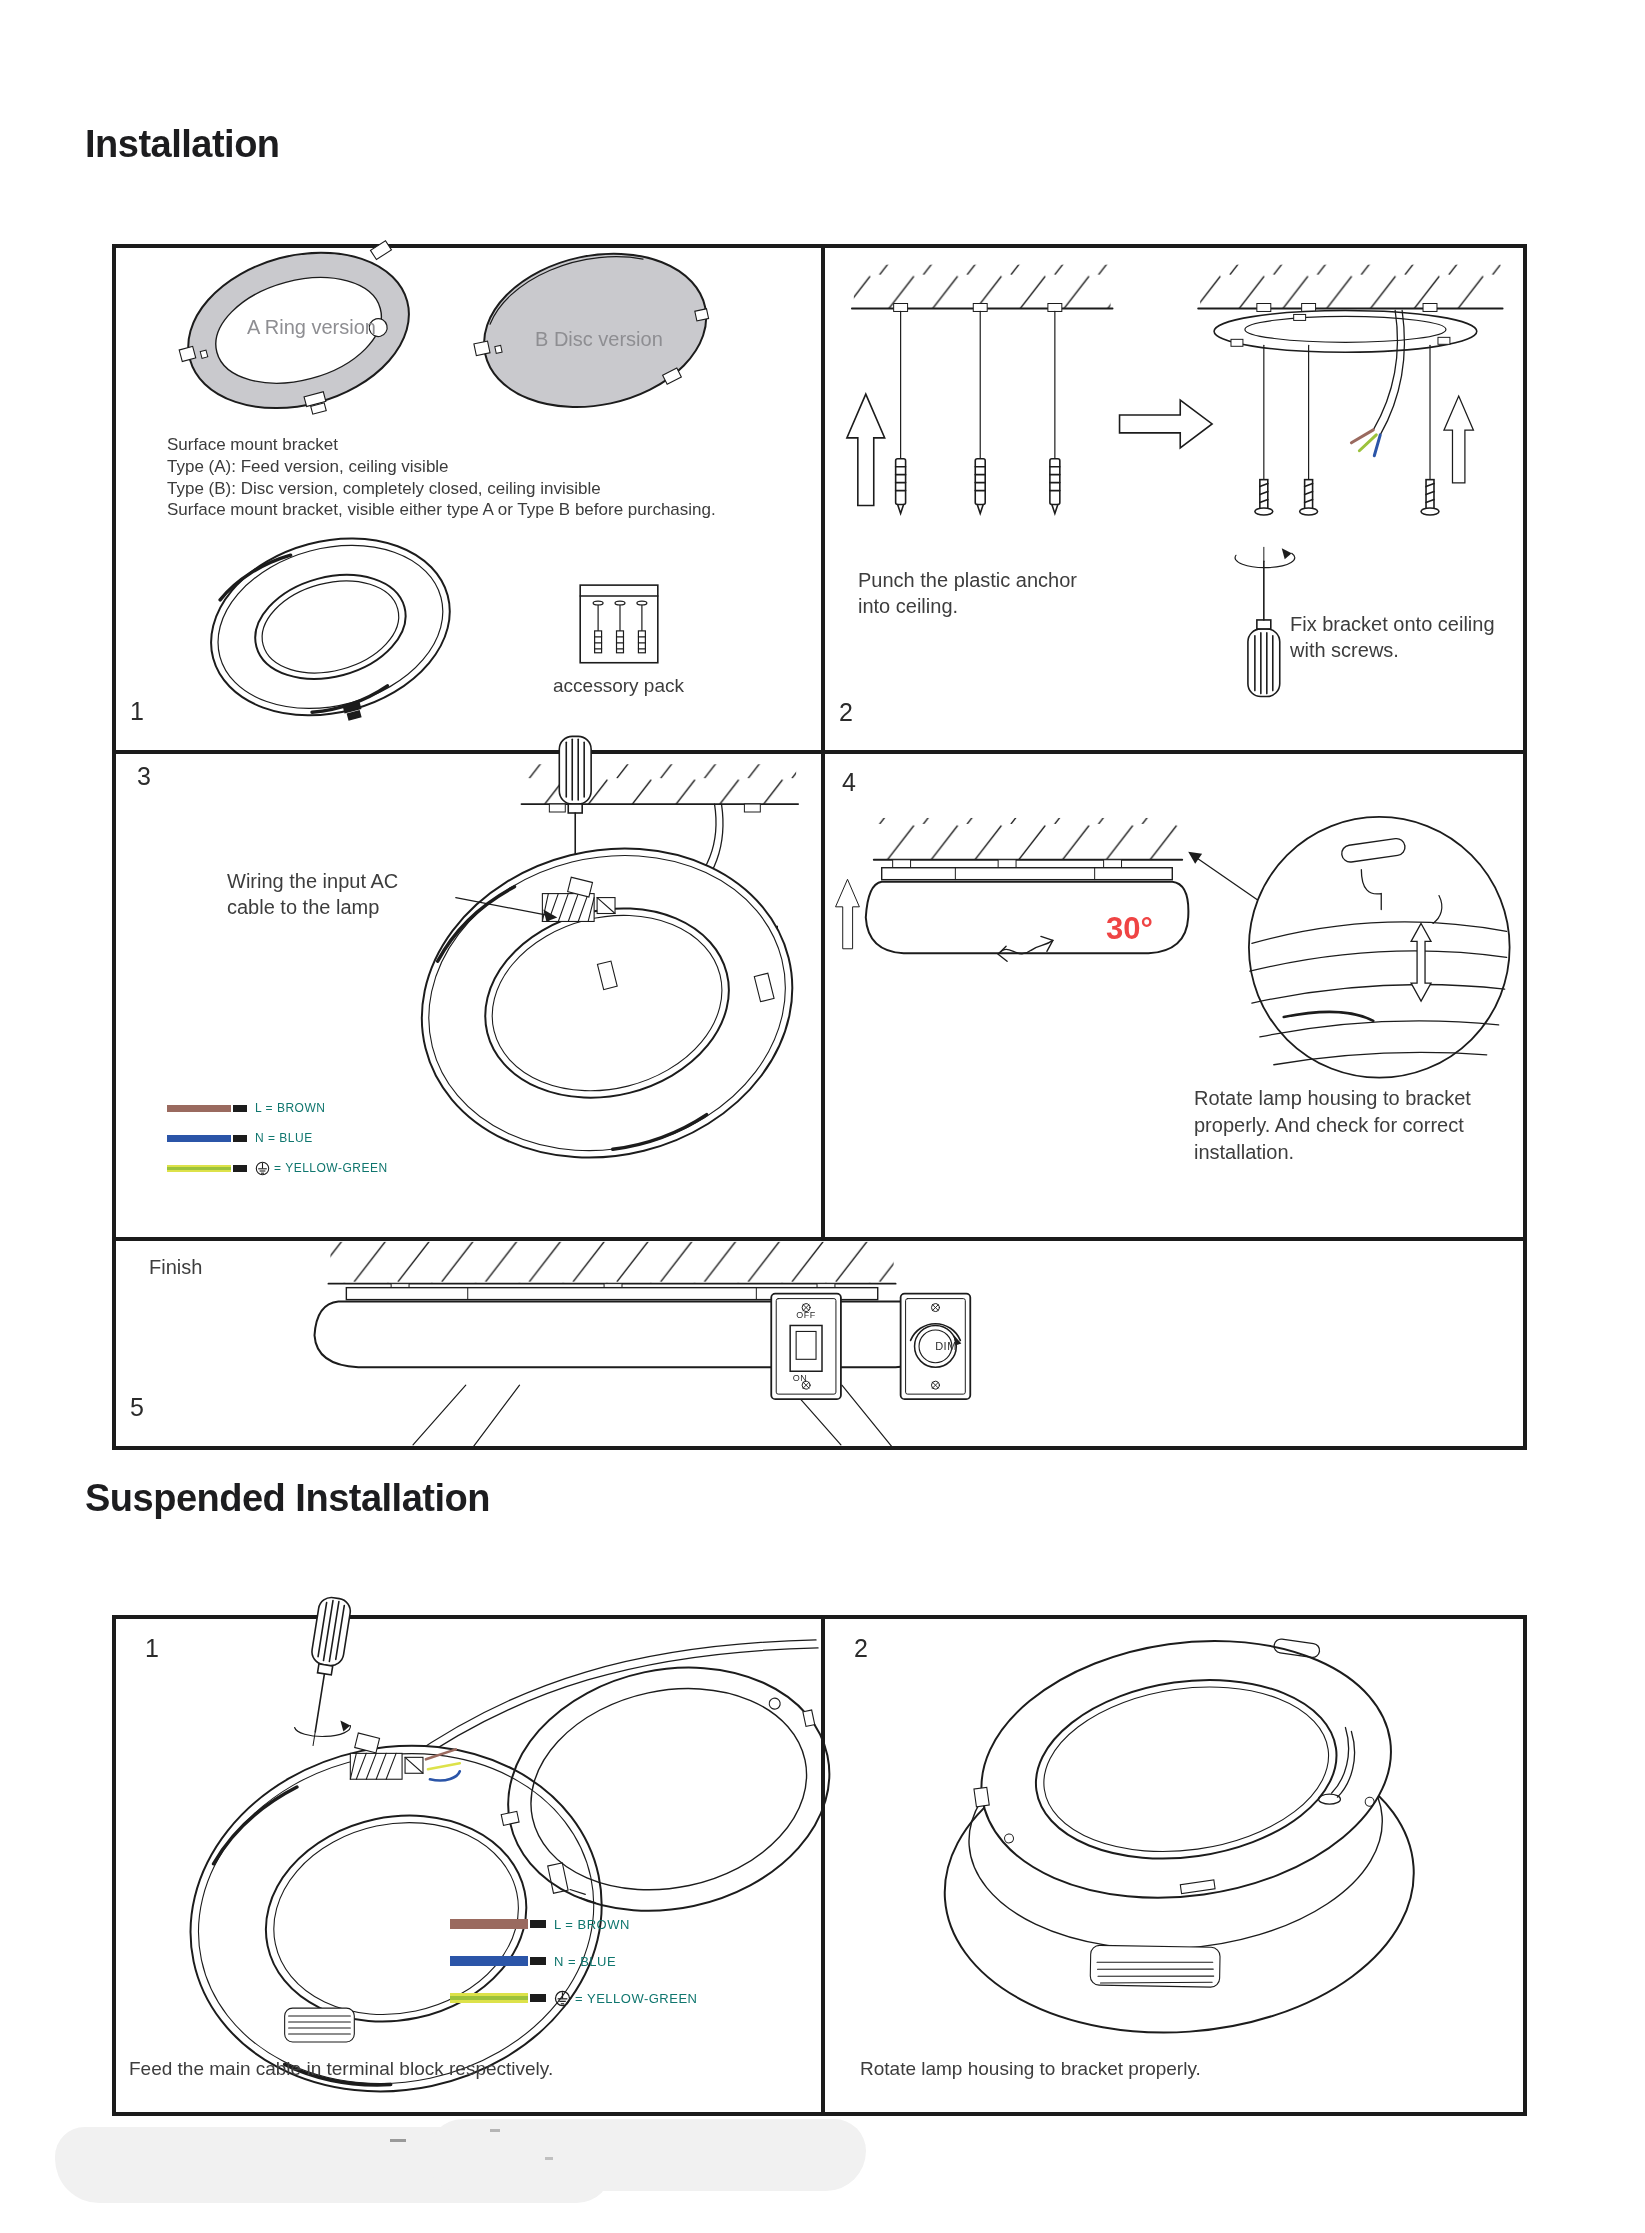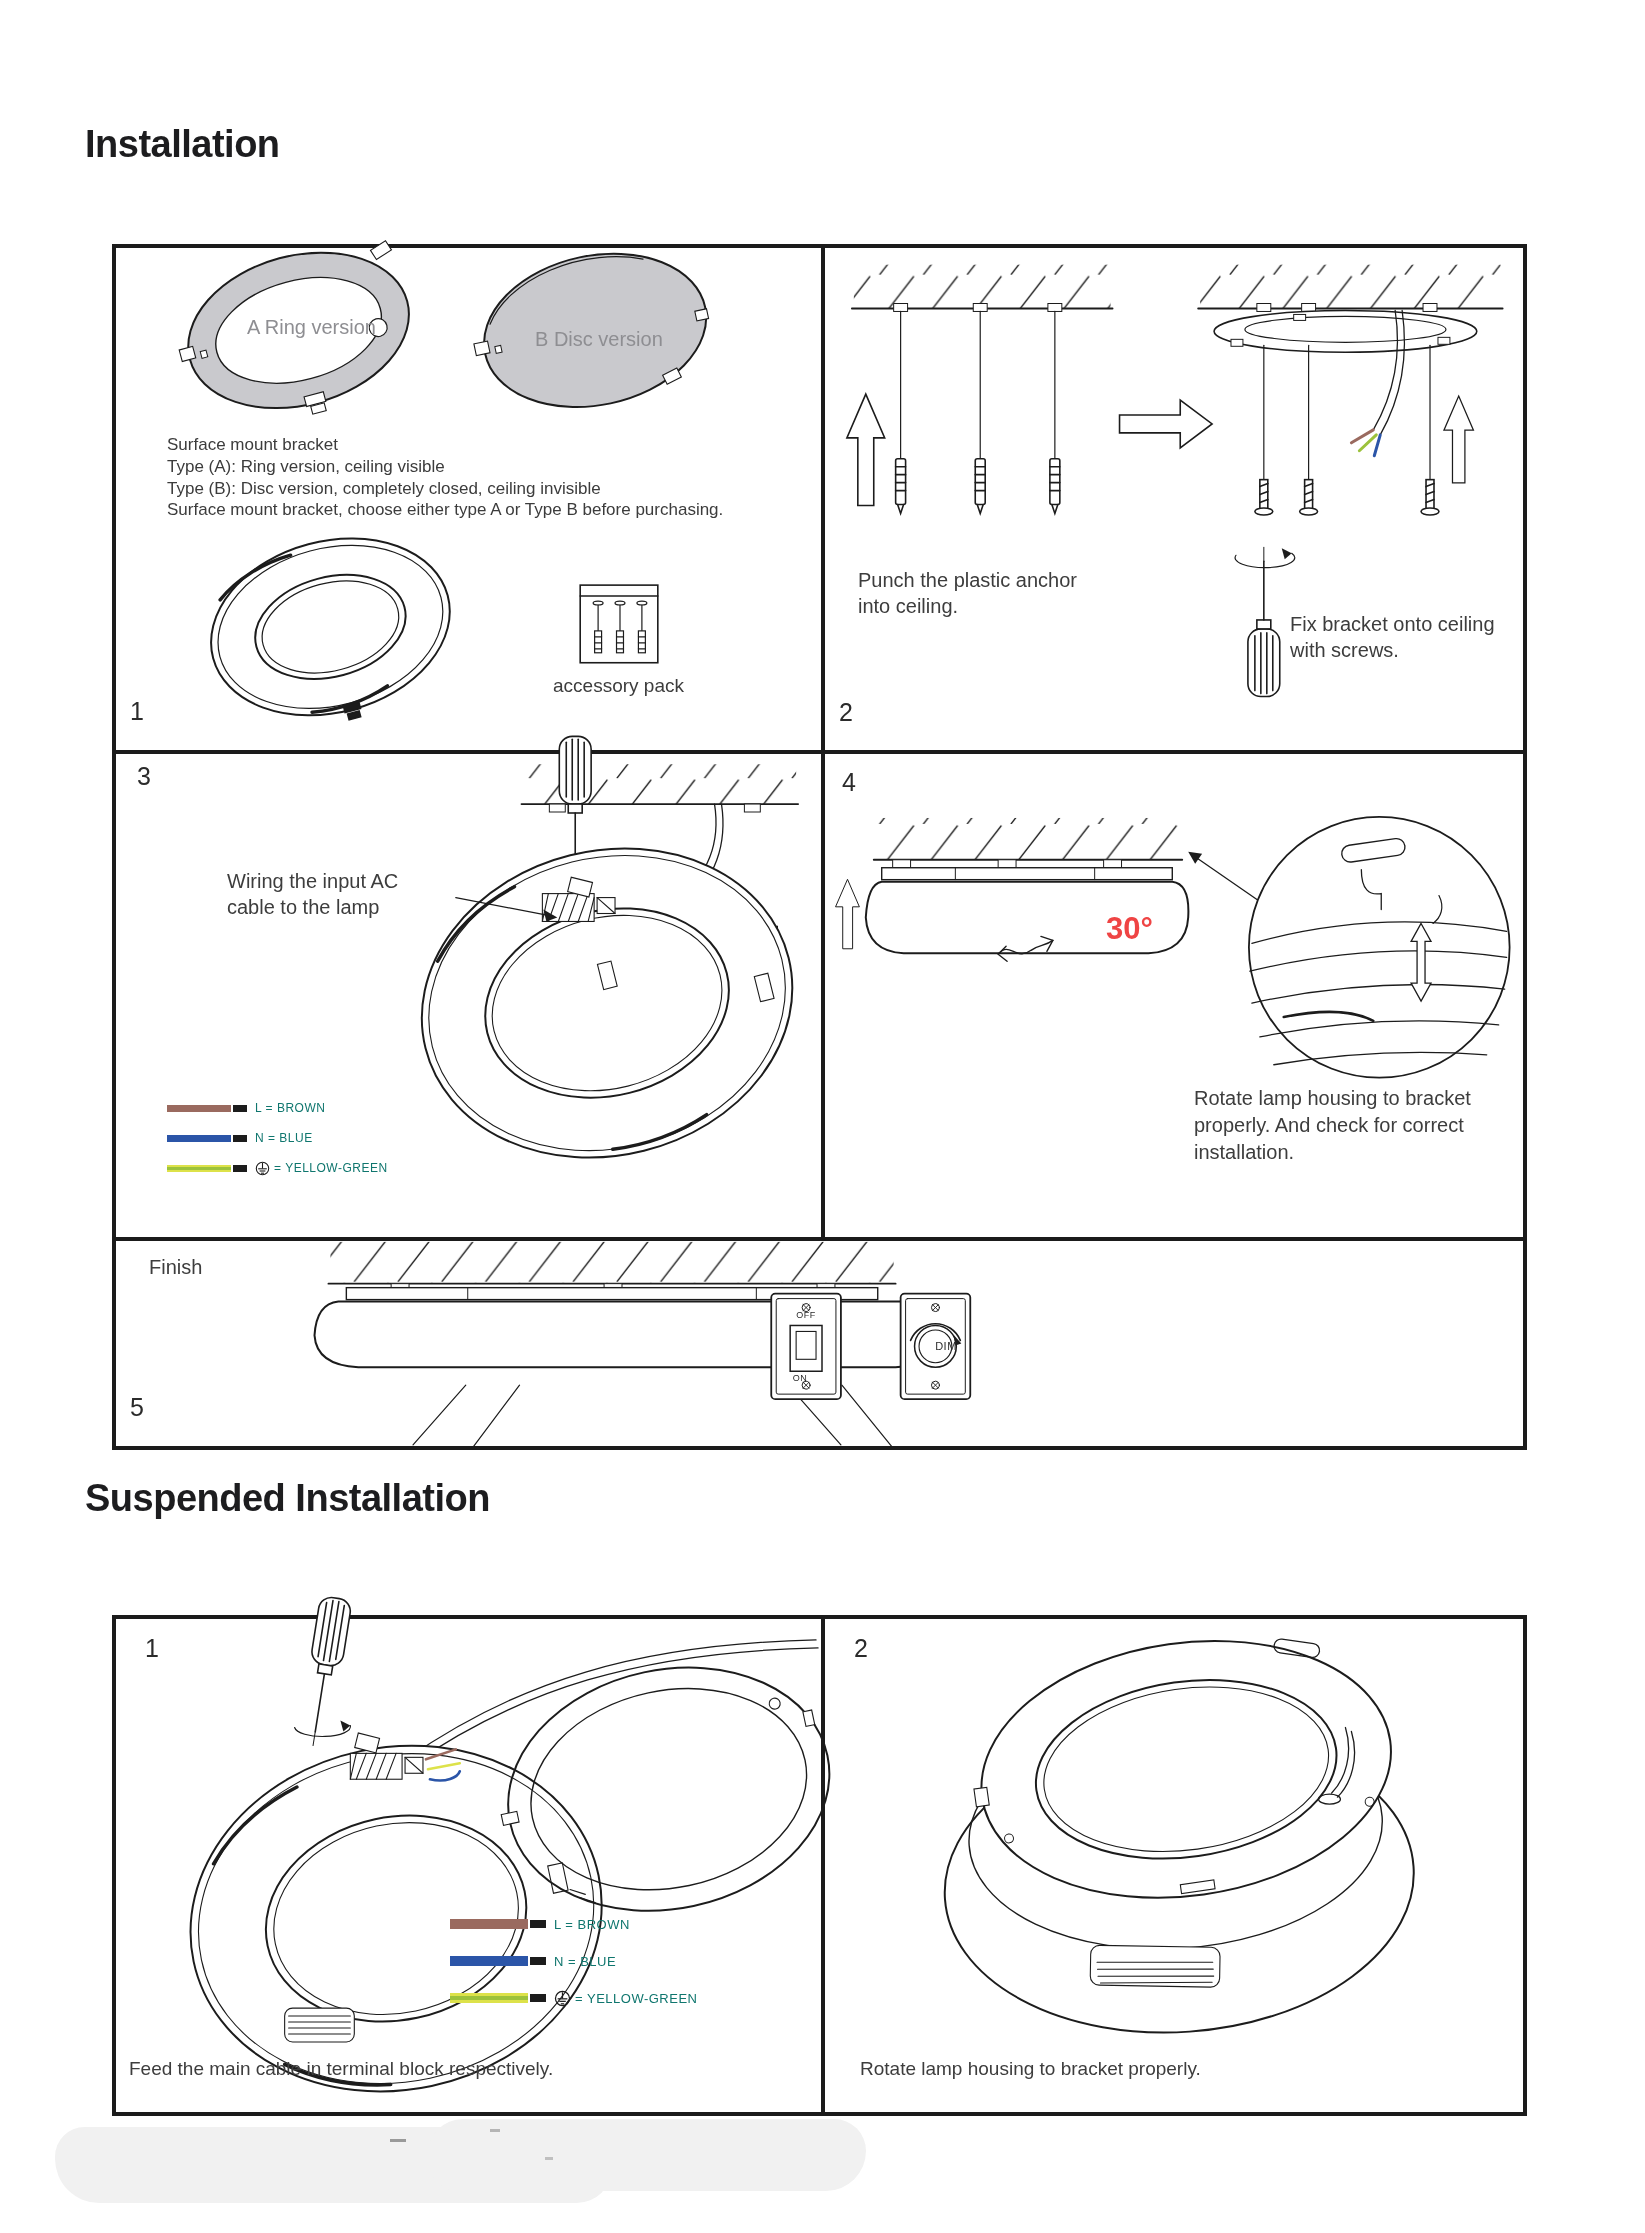--- a/index.html
+++ b/index.html
@@ -381,23 +381,23 @@
       </g>
       <path d="M1352,1736 C1360,1762 1352,1788 1338,1802" stroke-width="1.3"></path>
       <path d="M1358,1740 C1366,1766 1358,1792 1344,1806" stroke-width="1.3"></path>
       <ellipse cx="1336" cy="1808" rx="11" ry="5" stroke-width="1.2"></ellipse>
     </g>
   </svg>
 
   <div class="glabel" style="left:247px;top:316px;">A Ring version</div>
   <div class="glabel" style="left:535px;top:328px;">B Disc version</div>
   <div class="desc" style="top:434px;">Surface mount bracket</div>
-  <div class="desc" style="top:456px;">Type (A): Ring version, ceiling visible</div>
+  <div class="desc" style="top:456px;">Type (A): Feed version, ceiling visible</div>
   <div class="desc" style="top:478px;">Type (B): Disc version, completely closed, ceiling invisible</div>
-  <div class="desc" style="top:499px;">Surface mount bracket, choose either type A or Type B before purchasing.</div>
+  <div class="desc" style="top:499px;">Surface mount bracket, visible either type A or Type B before purchasing.</div>
   <div class="cap cap-sm center" style="left:537px;top:673px;width:163px;">accessory pack</div>
   <div class="num" style="left:130px;top:697px;">1</div>
 
   <div class="cap" style="left:858px;top:567px;">Punch the plastic anchor
 into ceiling.</div>
   <div class="cap" style="left:1290px;top:611px;">Fix bracket onto ceiling
 with screws.</div>
   <div class="num" style="left:839px;top:698px;">2</div>
 
   <div class="num" style="left:137px;top:762px;">3</div>

